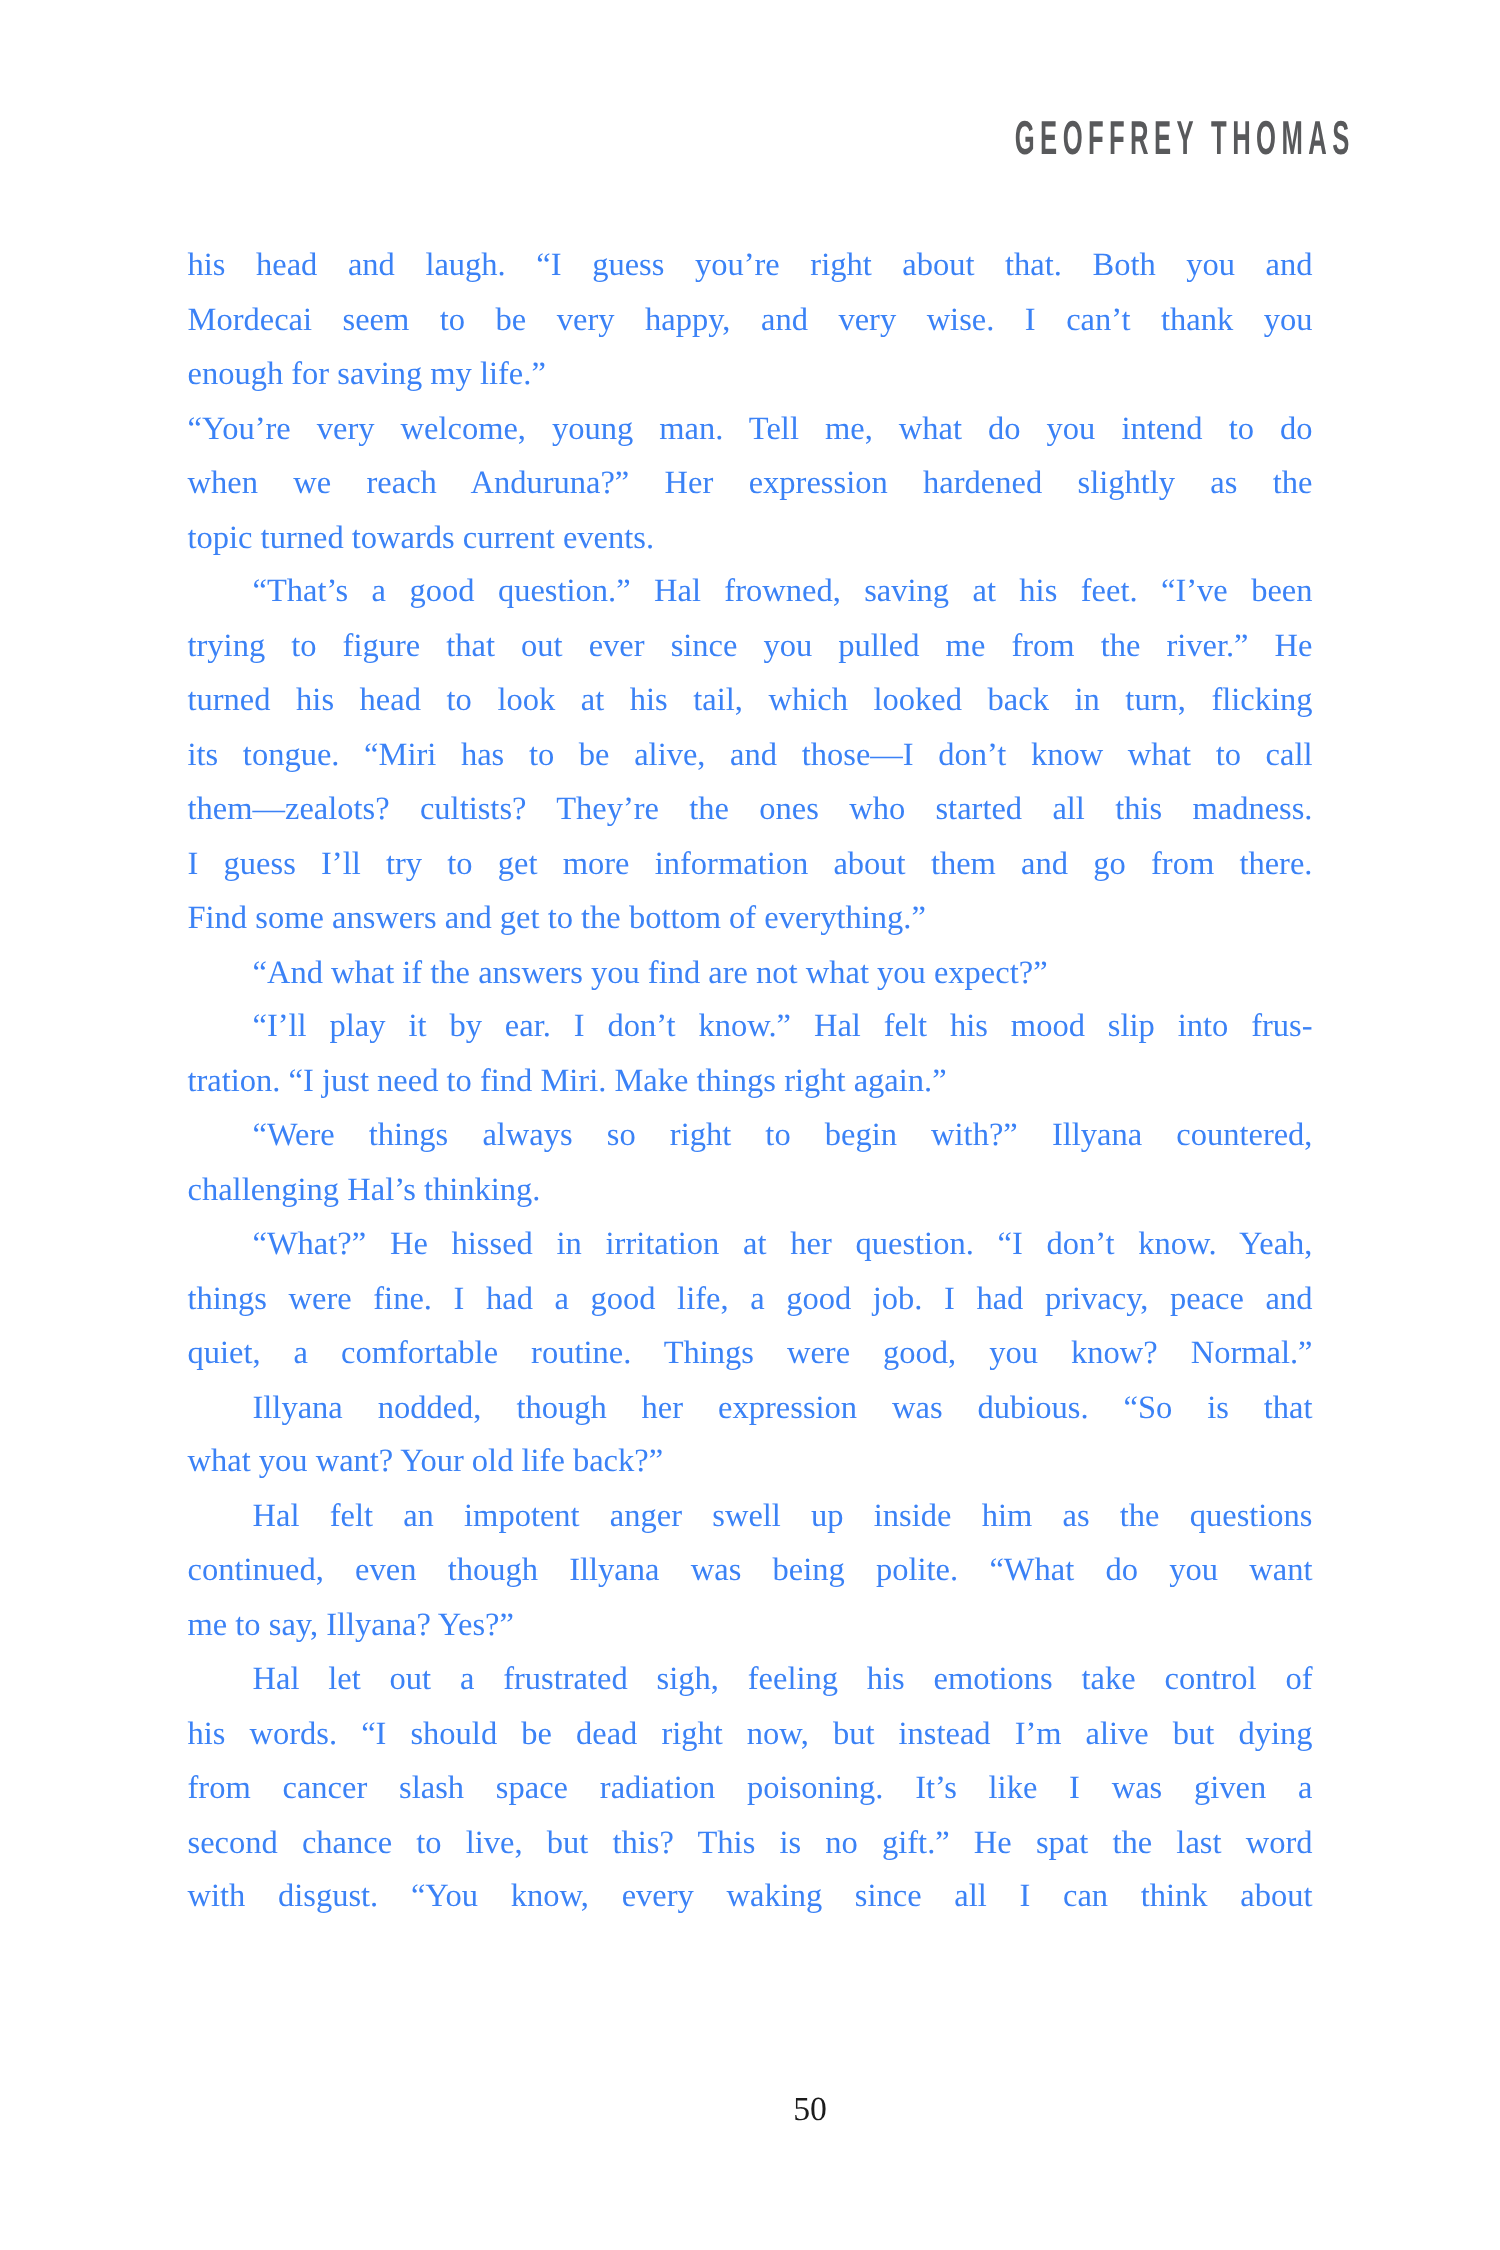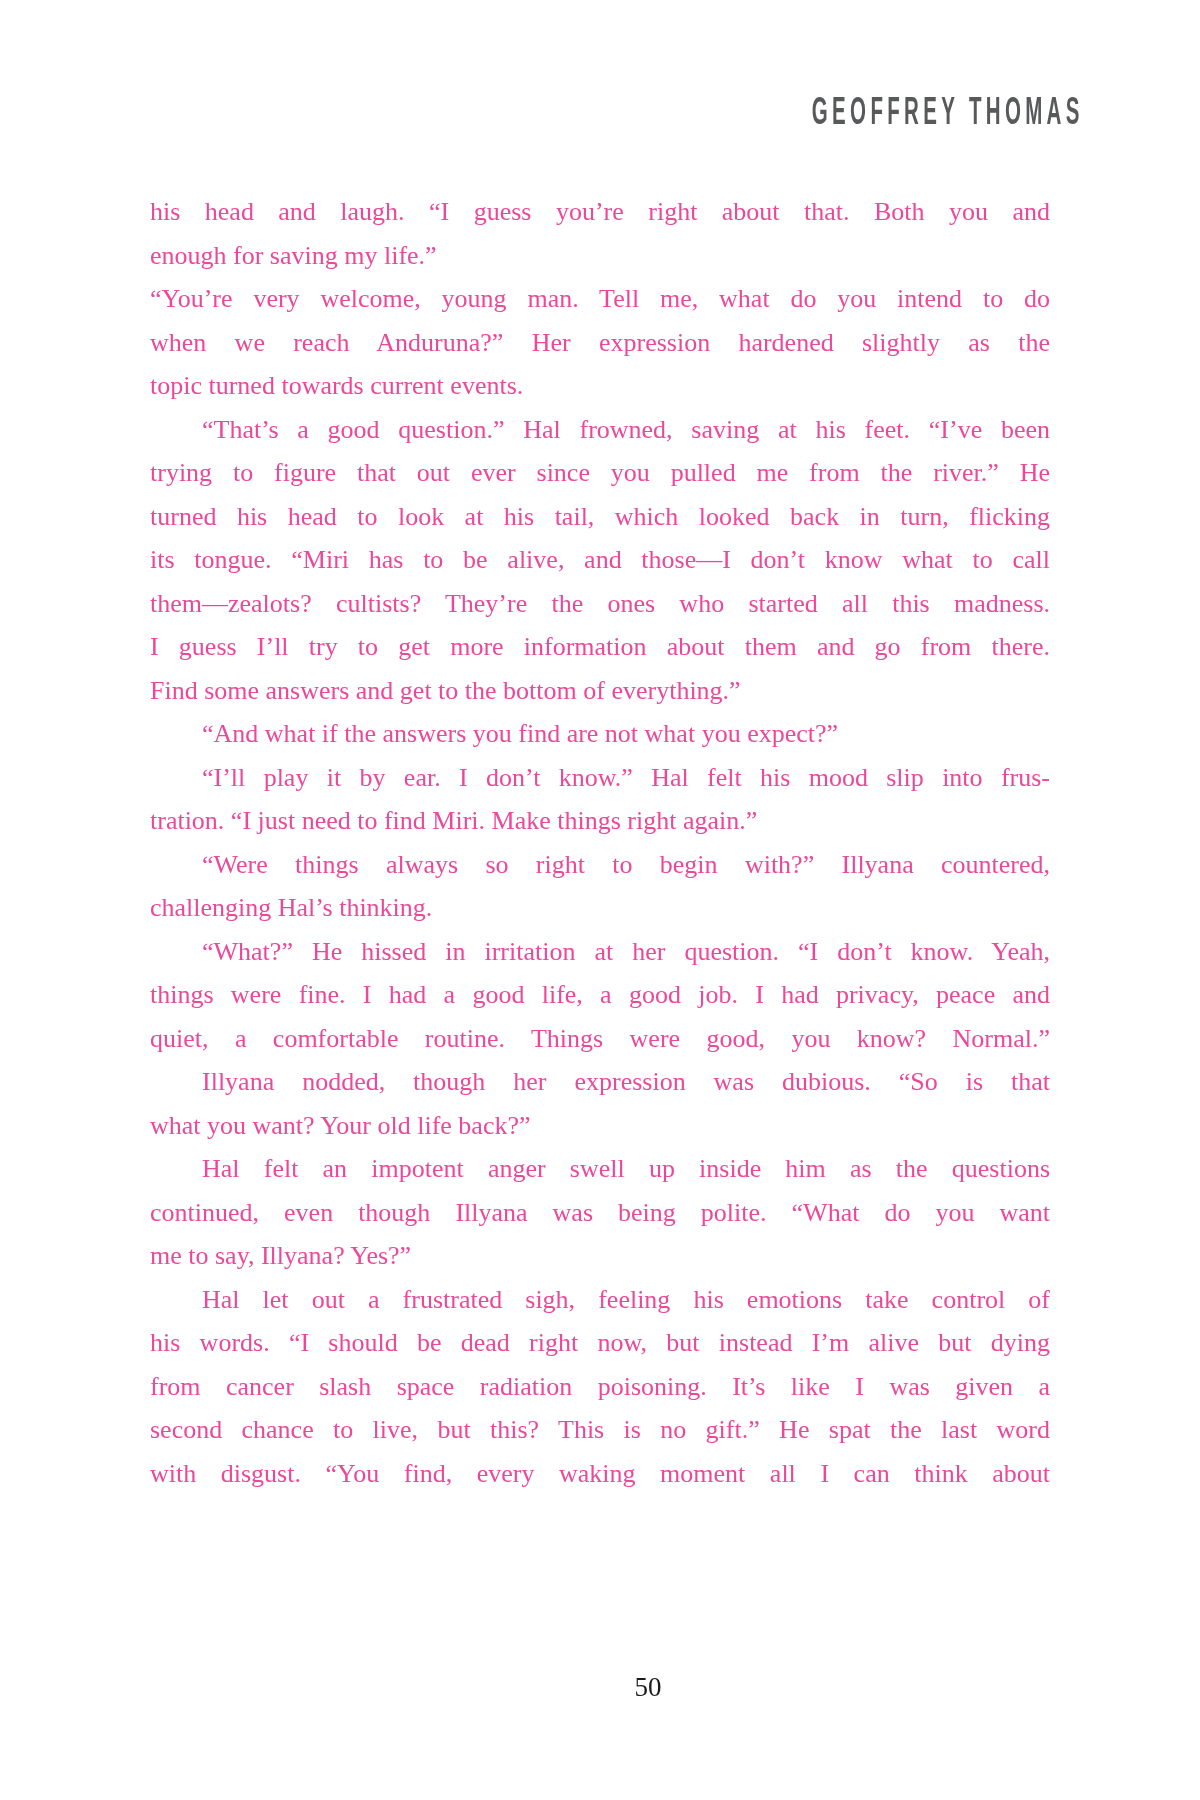--- a/index.html
+++ b/index.html
@@ -32,21 +32,21 @@
     transform: scaleX(0.54);
     transform-origin: center;
     white-space: nowrap;
   }
   .body-text {
     position: absolute;
     top: 190px;
     left: 150px;
     width: 900px;
     font-size: 26px;
-    color: #ec4899;
+    color: #3b82f6;
   }
   .line {
     height: 43.5px;
     line-height: 43.5px;
     text-align: left;
     white-space: nowrap;
   }
   .line.j {
     white-space: normal;
     text-align: justify;
@@ -71,20 +71,21 @@
 </head>
 <body>
 
 <div class="page">
   <div class="running-header">
     <span class="hdr-inner">GEOFFREY THOMAS</span>
   </div>
 
   <div class="body-text">
       <div class="line j"><span>his head and laugh. “I guess you’re right about that. Both you and</span></div>
+      <div class="line j"><span>Mordecai seem to be very happy, and very wise. I can’t thank you</span></div>
       <div class="line"><span>enough for saving my life.”</span></div>
       <div class="line j"><span>“You’re very welcome, young man. Tell me, what do you intend to do</span></div>
       <div class="line j"><span>when we reach Anduruna?” Her expression hardened slightly as the</span></div>
       <div class="line"><span>topic turned towards current events.</span></div>
       <div class="line j ind"><span>“That’s a good question.” Hal frowned, saving at his feet. “I’ve been</span></div>
       <div class="line j"><span>trying to figure that out ever since you pulled me from the river.” He</span></div>
       <div class="line j"><span>turned his head to look at his tail, which looked back in turn, flicking</span></div>
       <div class="line j"><span>its tongue. “Miri has to be alive, and those—I don’t know what to call</span></div>
       <div class="line j"><span>them—zealots? cultists? They’re the ones who started all this madness.</span></div>
       <div class="line j"><span>I guess I’ll try to get more information about them and go from there.</span></div>
@@ -99,17 +100,17 @@
       <div class="line j"><span>quiet, a comfortable routine. Things were good, you know? Normal.”</span></div>
       <div class="line j ind"><span>Illyana nodded, though her expression was dubious. “So is that</span></div>
       <div class="line"><span>what you want? Your old life back?”</span></div>
       <div class="line j ind"><span>Hal felt an impotent anger swell up inside him as the questions</span></div>
       <div class="line j"><span>continued, even though Illyana was being polite. “What do you want</span></div>
       <div class="line"><span>me to say, Illyana? </span><span class="it">Yes?</span><span>”</span></div>
       <div class="line j ind"><span>Hal let out a frustrated sigh, feeling his emotions take control of</span></div>
       <div class="line j"><span>his words. “I should be dead right now, but instead I’m alive but dying</span></div>
       <div class="line j"><span>from cancer slash space radiation poisoning. It’s like I was given a</span></div>
       <div class="line j"><span>second chance to live, but this? This is no gift.” He spat the last word</span></div>
-      <div class="line j"><span>with disgust. “You find, every waking moment all I can think about</span></div>
+      <div class="line j"><span>with disgust. “You know, every waking since all I can think about</span></div>
     </div>
 
   <div class="page-number">50</div>
 </div>
 
 </body></html>

